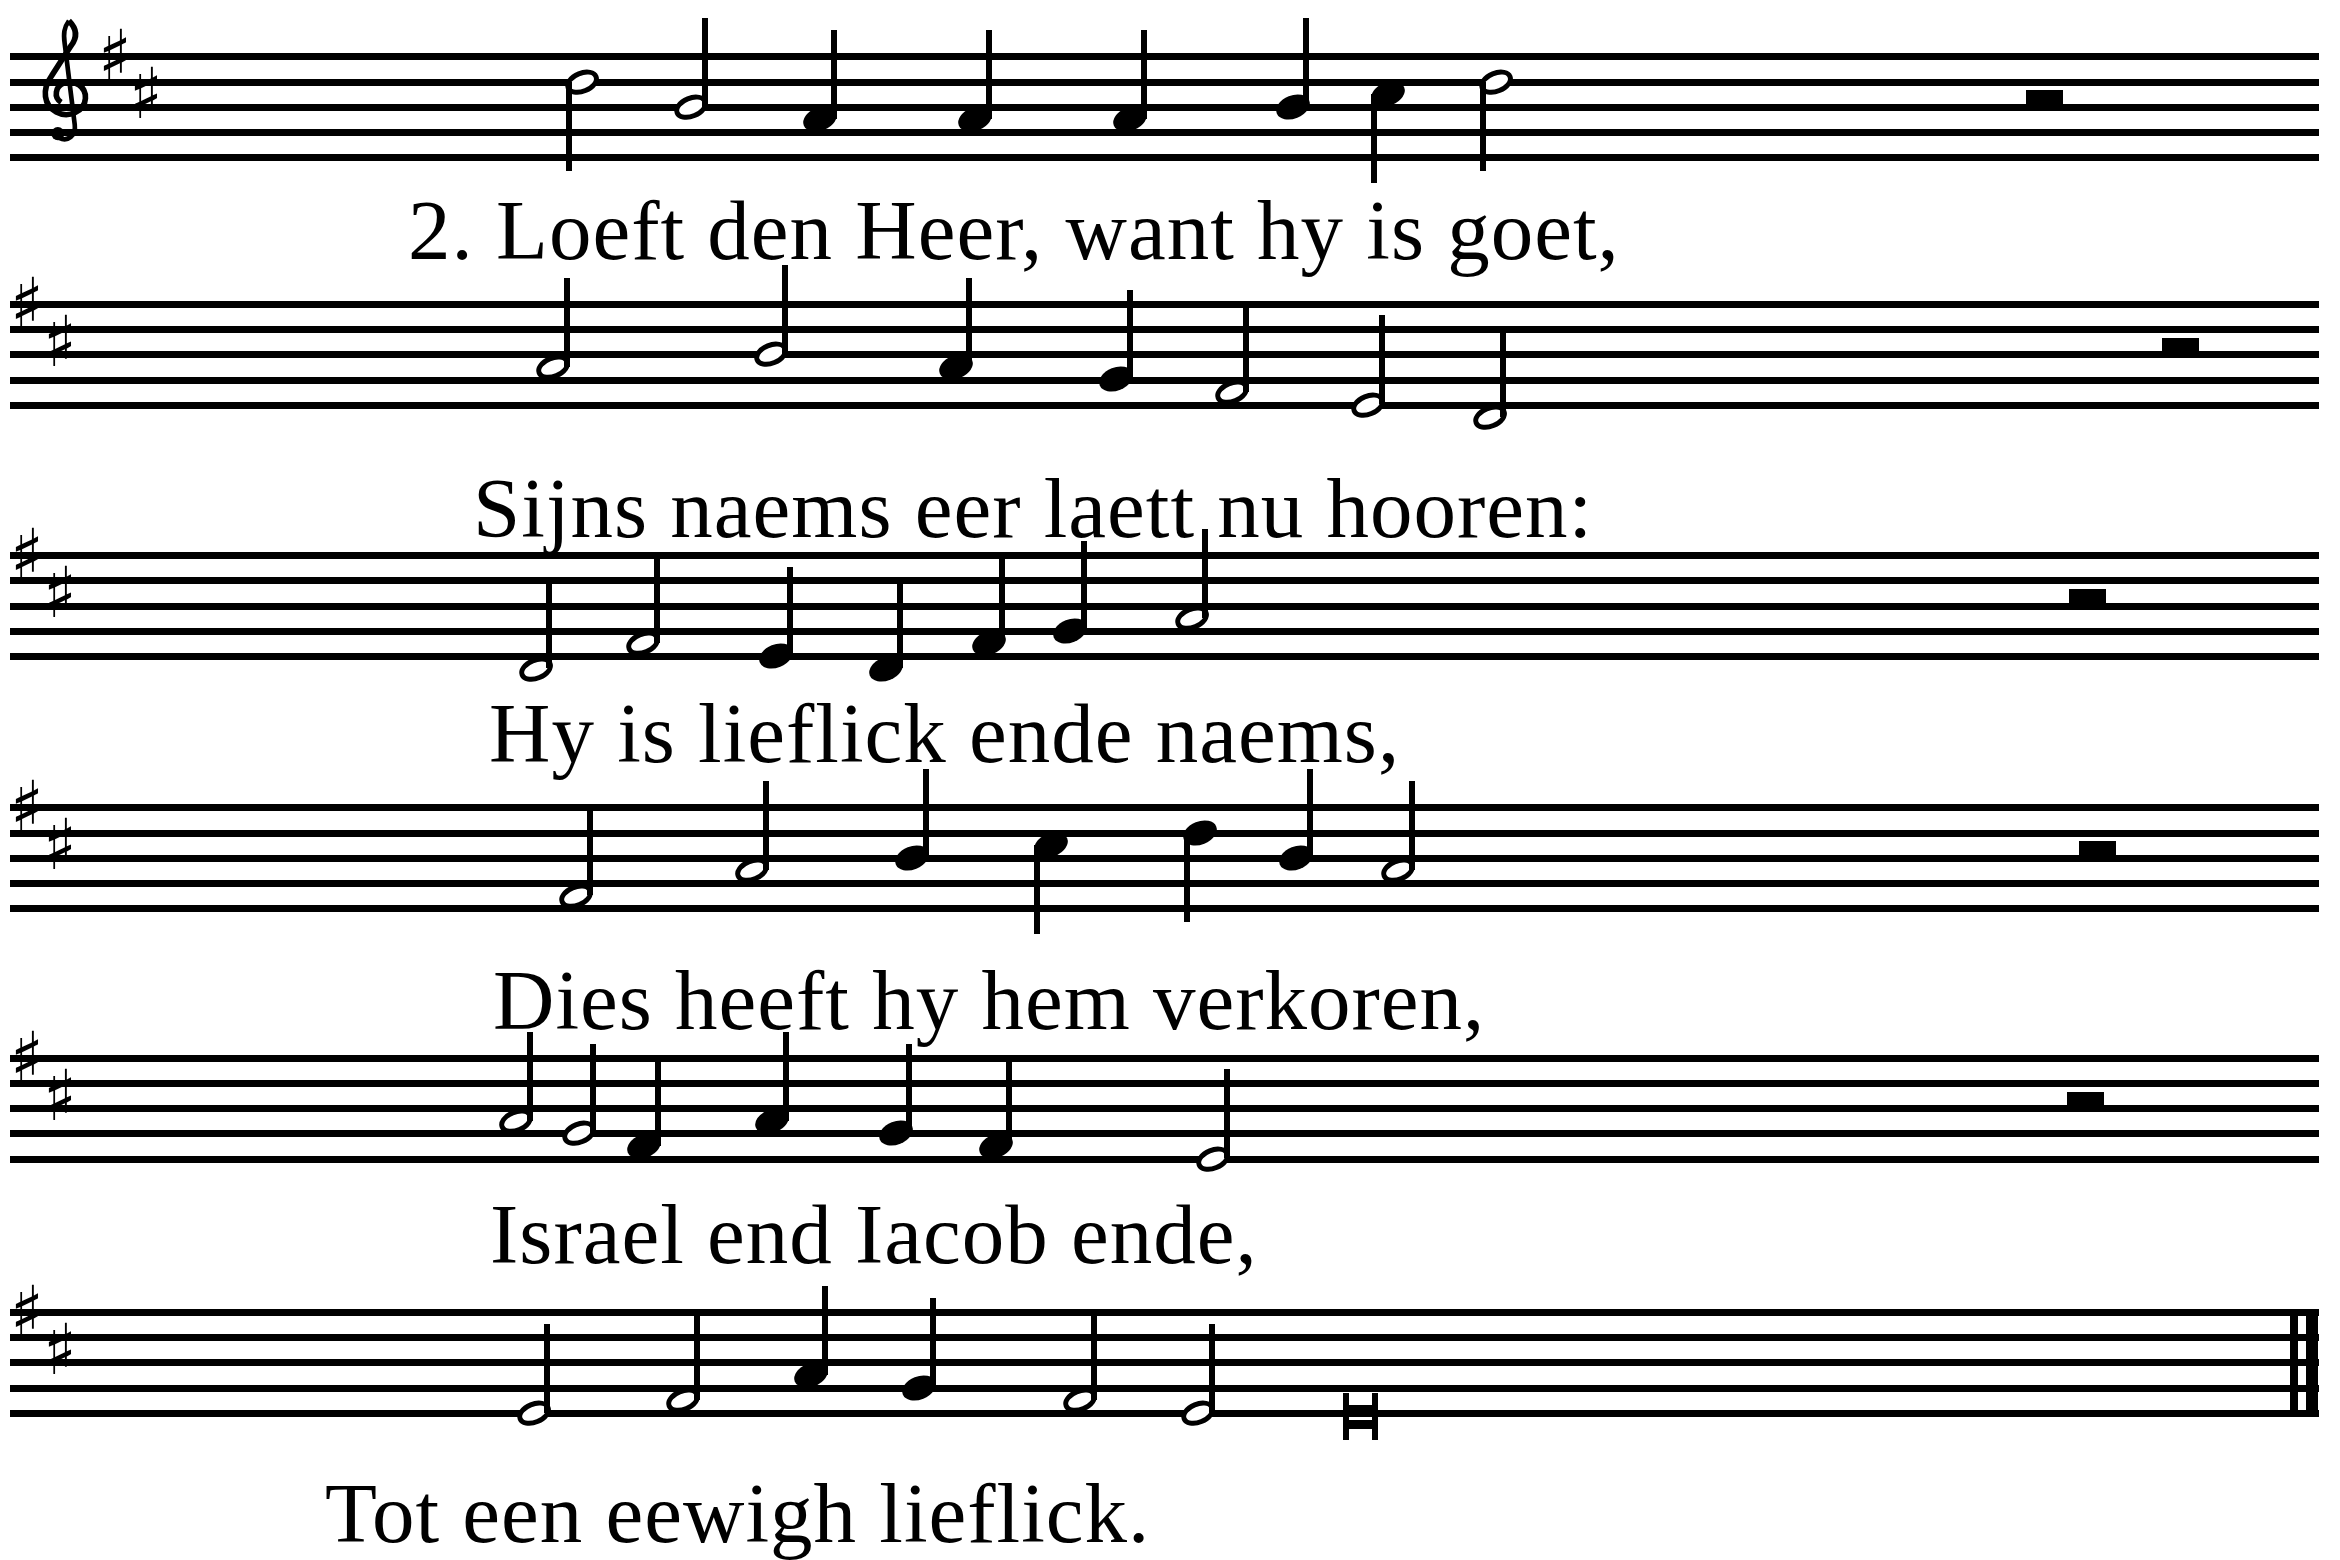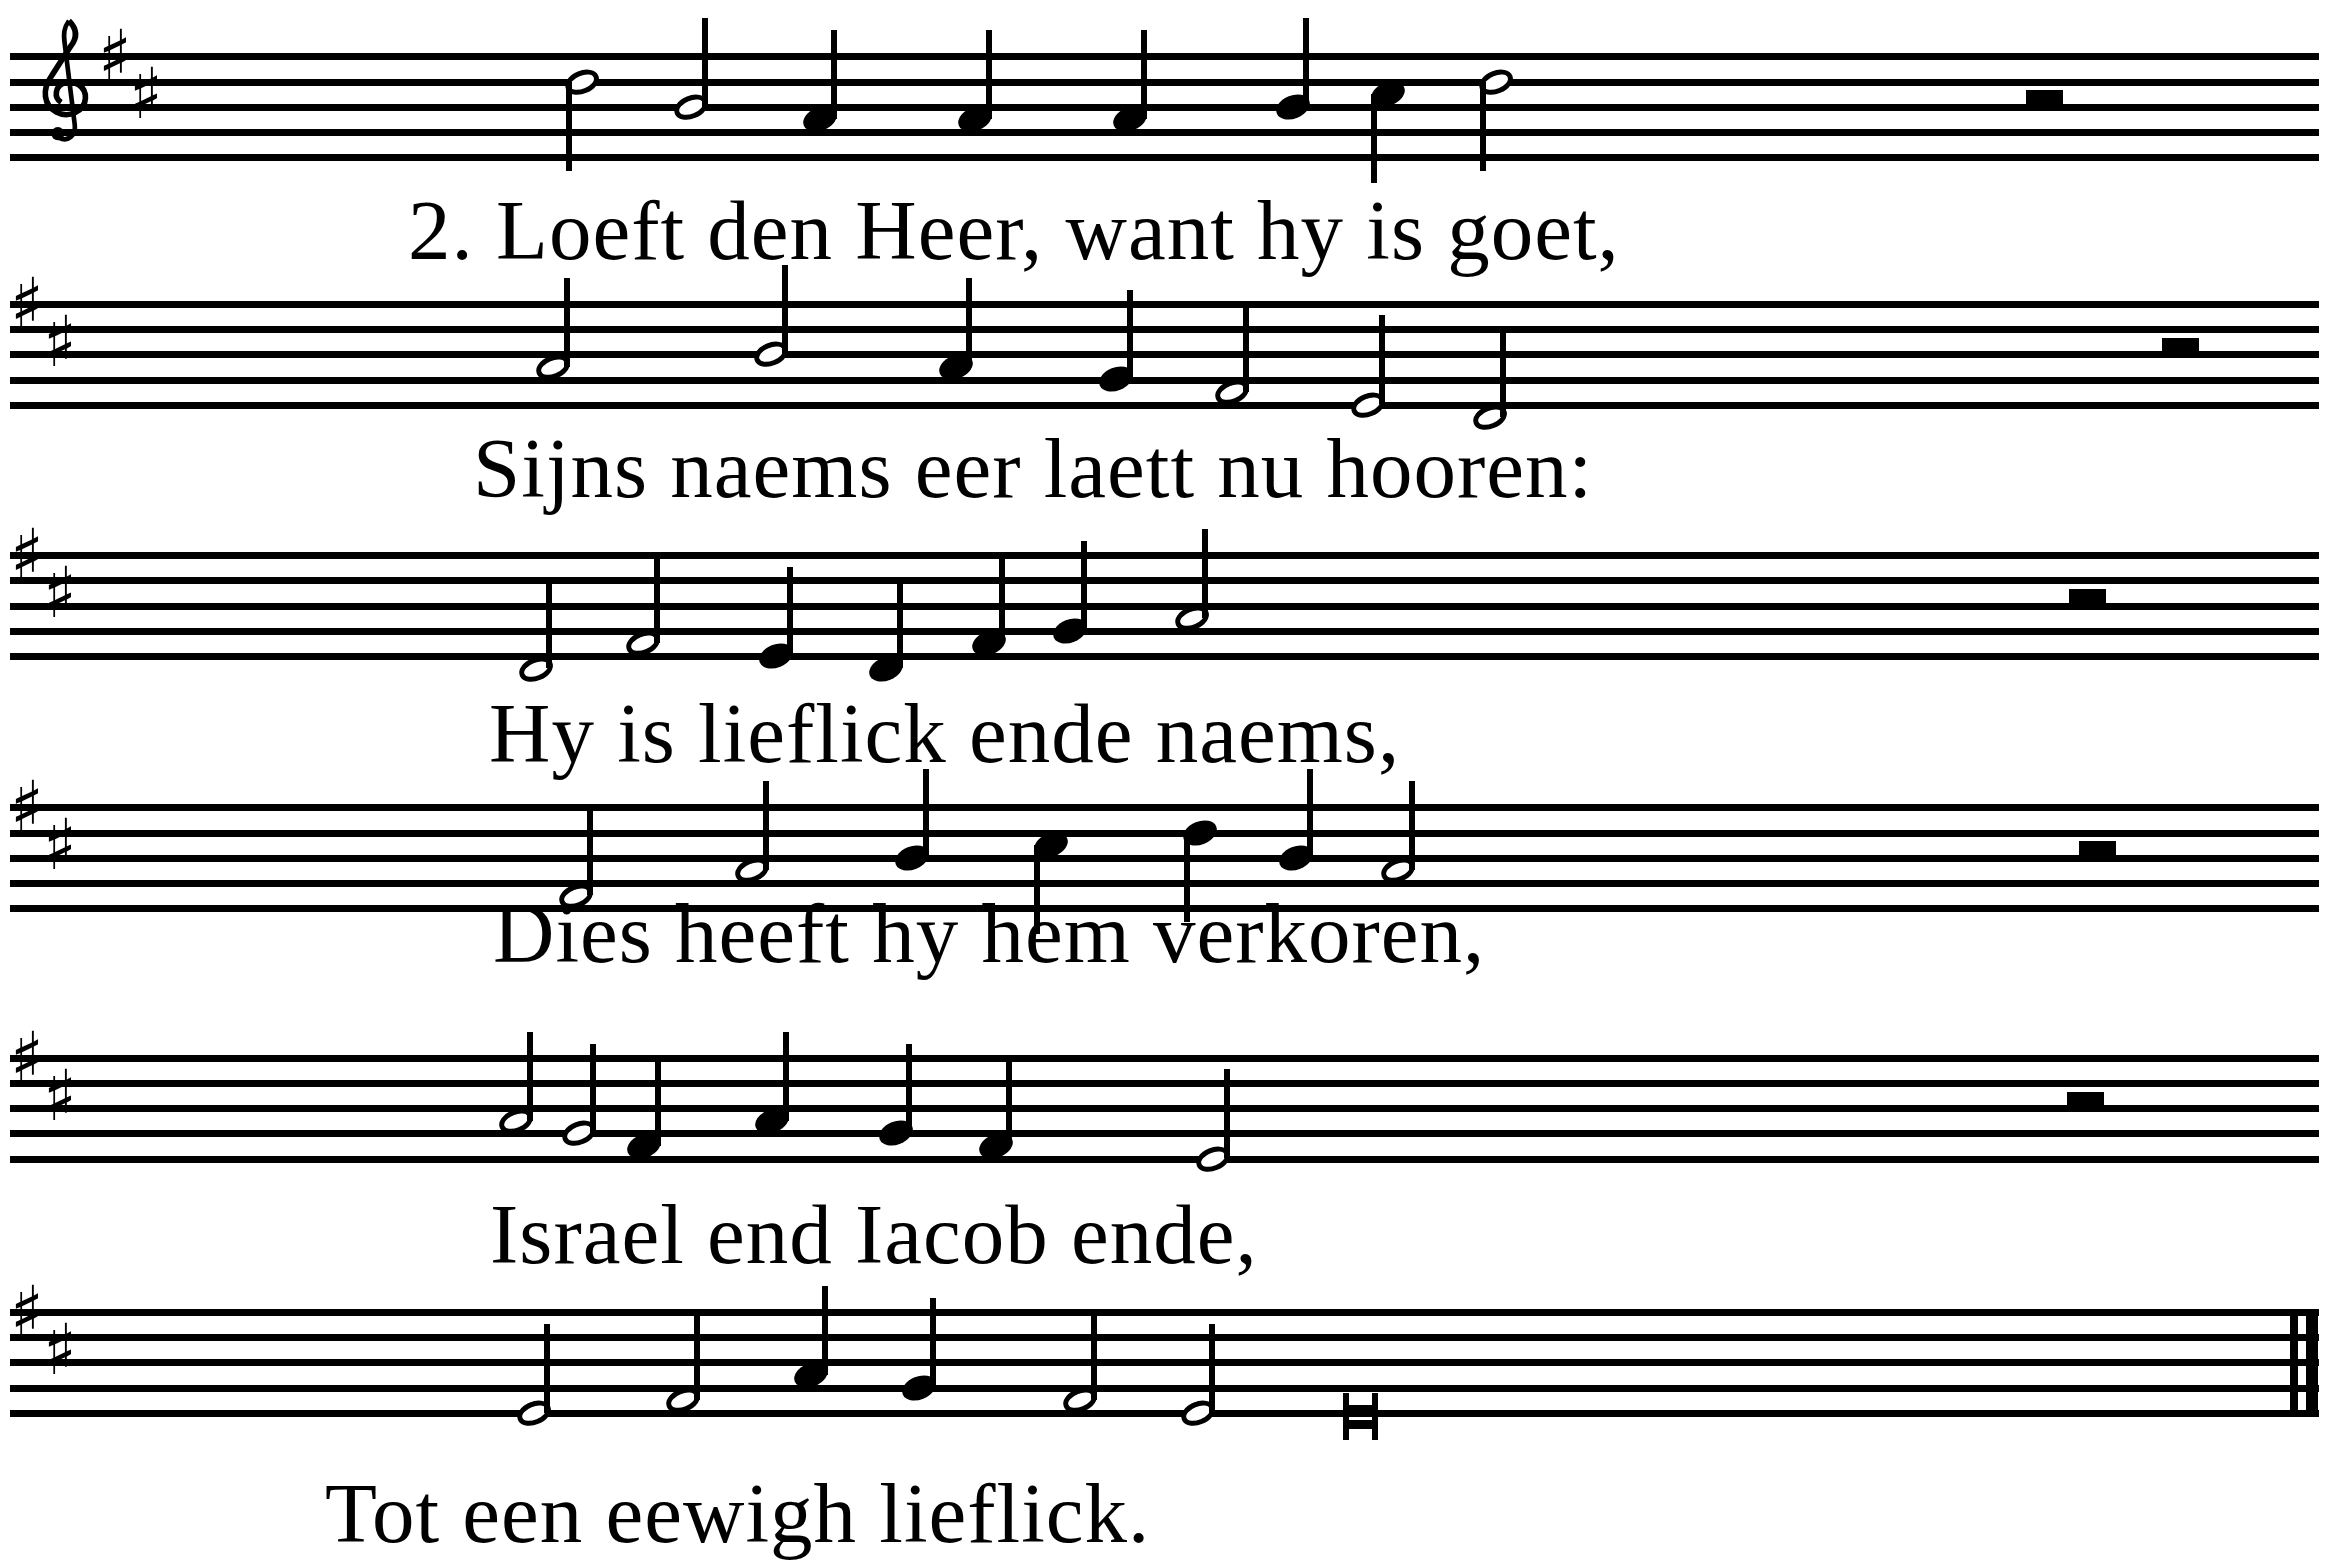--- a/index.html
+++ b/index.html
@@ -17,23 +17,23 @@
   .bar{position:absolute;background:#000;}
   .lyric{position:absolute;font-size:85px;line-height:1;white-space:pre;letter-spacing:1px;}
   .clef{position:absolute;}
 </style>
 </head>
 <body>
 
 <div class="page">
   <div id="score">
     <div class="lyric" style="left: 408px; top: 188px;">2. Loeft den Heer, want hy is goet,</div>
-    <div class="lyric" style="left: 473px; top: 426px;">Sijns naems eer laett nu hooren:</div>
+    <div class="lyric" style="left: 473px; top: 466px;">Sijns naems eer laett nu hooren:</div>
     <div class="lyric" style="left: 489px; top: 691px;">Hy is lieflick ende naems,</div>
-    <div class="lyric" style="left: 493px; top: 891px;">Dies heeft hy hem verkoren,</div>
+    <div class="lyric" style="left: 493px; top: 958px;">Dies heeft hy hem verkoren,</div>
     <div class="lyric" style="left: 490px; top: 1192px;">Israel end Iacob ende,</div>
     <div class="lyric" style="left: 325px; top: 1471px;">Tot een eewigh lieflick.</div>
   <div class="staff-line" style="left: 9.7px; width: 2309px; top: 53px; height: 6.8px;"></div>
       <div class="staff-line" style="left: 9.7px; width: 2309px; top: 79px; height: 6.8px;"></div>
       <div class="staff-line" style="left: 9.7px; width: 2309px; top: 104px; height: 6.8px;"></div>
       <div class="staff-line" style="left: 9.7px; width: 2309px; top: 129px; height: 6.8px;"></div>
       <div class="staff-line" style="left: 9.7px; width: 2309px; top: 154px; height: 6.8px;"></div>
       <div class="clef" style="left: 27px; top: 11.6px;">
   <svg width="78" height="136" viewBox="0 0 40 70">
     <g fill="none" stroke="#000">

